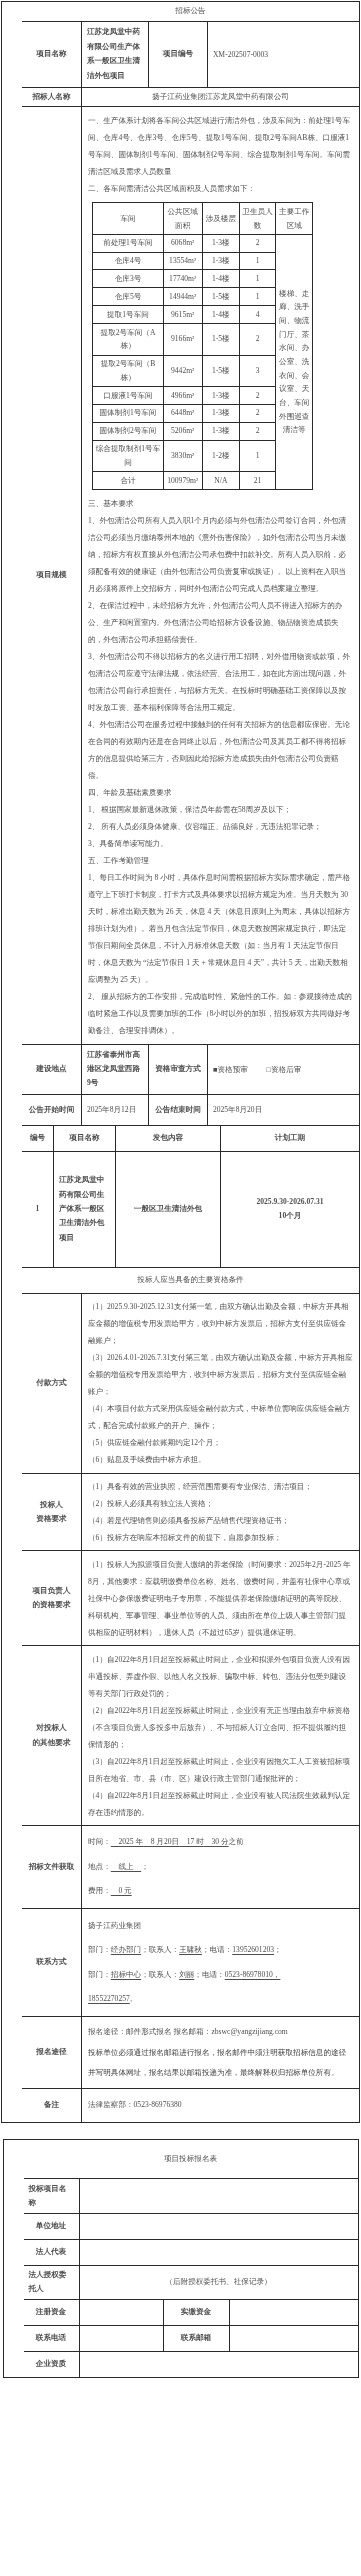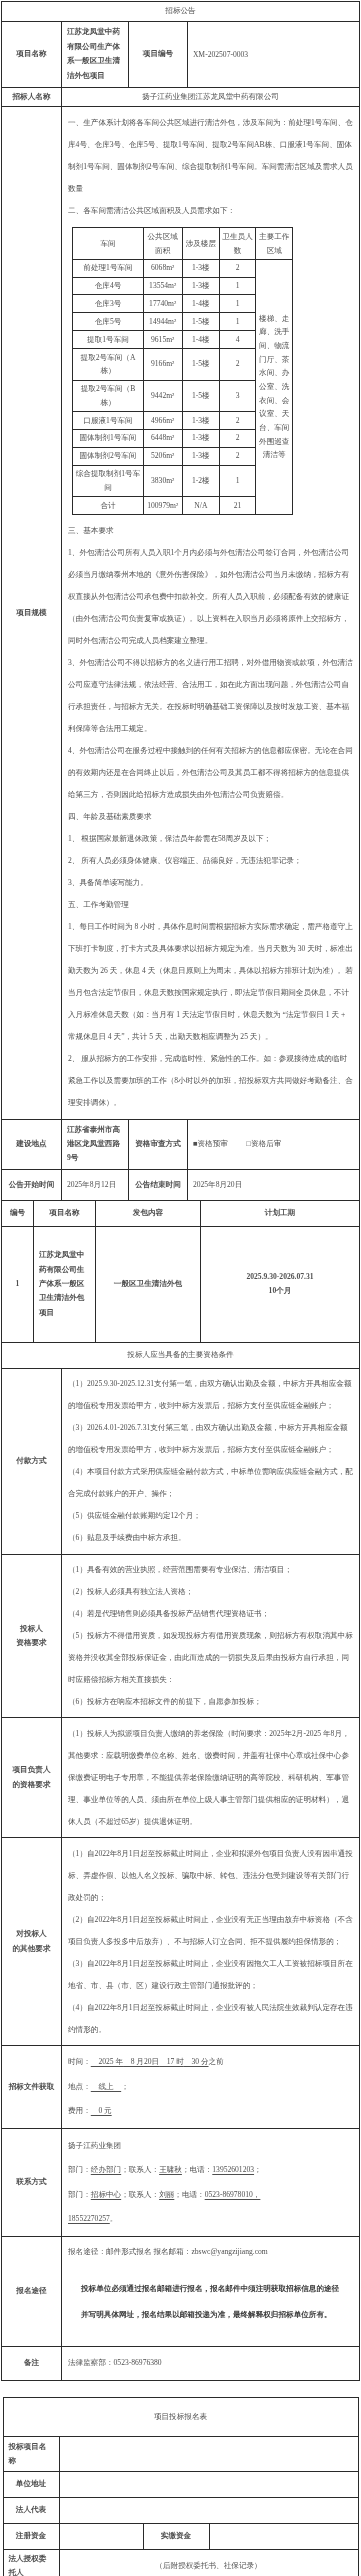--- a/index.html
+++ b/index.html
@@ -1,39 +1,39 @@
 <!DOCTYPE html>
 <html style="font-size:8.7px"><head>
 <meta charset="utf-8">
 <style>
   html,body { margin:0; padding:0; background:#ffffff; }
   body { width:361px; font-family:"Liberation Serif","DejaVu Serif",serif; color:#4f4f4f; }
   .page { width:361px; padding-top:1.1px; box-sizing:border-box; }
-  .tbl { width:359px; margin:0 auto; border:1.1px solid #2a2a2a; box-sizing:border-box; background:#fff; }
+  .tbl { width:359px; margin:0 auto; border:1.1px solid #2a2a2a; box-sizing:border-box; background:#fff;padding-left:20px; }
   .tbl2 { width:356px; margin:16.4px auto 0; }
   .row { display:flex; align-items:stretch; border-top:0.5px solid #2a2a2a; }
   .row:first-child { border-top:none; }
   .cell { border-left:0.5px solid #2a2a2a; box-sizing:border-box; padding:2.2px 4.9px; font-size:7.6px;
           display:flex; flex-direction:column; justify-content:center; min-width:0; }
   .cell:first-child { border-left:none; }
   .lab { align-items:center; text-align:left; line-height:1.9;font-weight:bold; }
   .ctr { align-items:center; text-align:center; }
   .full { flex:1; }
   
   .c1{width:59px;flex:none} .c2{width:67px;flex:none} .c3{width:59px;flex:none} .c4{flex:1}
   
   .d1{width:31px;flex:none} .d2{width:62px;flex:none} .d3{width:105px;flex:none} .d4{flex:1}
   
   .f1{width:55px;flex:none} .f2{width:84px;flex:none} .f3{width:66px;flex:none} .f4{flex:1}
   .h34{min-height:18.5px} .h46{min-height:25px} .h55{min-height:30px} .h70{min-height:38px}
   .h90{min-height:49px} .h120{min-height:65px} .h210{min-height:115px}
-  .para { margin:0; line-height:22px; text-align:left; }
+  .para { margin:0; line-height:17px; text-align:left; }
   .sp .para { line-height:24.5px; }
   .scale-body { padding:4.4px 6px; }
-  .bold-para { font-weight:bold; color:#3c3c3c; line-height:26px; margin:13px; }
+  .bold-para { font-weight:normal; color:#3c3c3c; line-height:20px; margin:0; }
   .u { text-decoration:underline; text-underline-offset:1.6px; }
   .gap { display:inline-block; width:18.5px; }
   
   table.ws { border-collapse:collapse; margin:5.5px 0 5.5px 4.4px; width:209px; table-layout:fixed; }
   table.ws td, table.ws th { border:0.5px solid #2a2a2a; font-weight:normal; font-size:7.6px;
         text-align:center; vertical-align:middle; padding:1.6px 1.1px; line-height:1.8; word-break:break-all; }
   .ws .wcol1{width:67px} .ws .wcol2{width:36px} .ws .wcol3{width:34px} .ws .wcol4{width:33px} .ws .wcol5{width:34px}
   .workarea { line-height:2.3; }
 </style>
 </head>
@@ -145,20 +145,21 @@
             <td>合计</td>
             <td>100979m²</td>
             <td>N/A</td>
             <td>21</td>
           </tr>
         </tbody>
           </table>
 
         <p class="para">三、基本要求</p>
         <p class="para">1、外包清洁公司所有人员入职1个月内必须与外包清洁公司签订合同，外包清洁公司必须当月缴纳泰州本地的《意外伤害保险》，如外包清洁公司当月未缴纳，招标方有权直接从外包清洁公司承包费中扣款补交。所有人员入职前，必须配备有效的健康证（由外包清洁公司负责复审或换证）。以上资料在入职当月必须将原件上交招标方，同时外包清洁公司完成人员档案建立整理。</p>
+        <p class="para">2、在保洁过程中，未经招标方允许，外包清洁公司人员不得进入招标方的办公、生产和闲置室内。外包清洁公司给招标方设备设施、物品物资造成损失的，外包清洁公司承担赔偿责任。</p>
         <p class="para">3、外包清洁公司不得以招标方的名义进行用工招聘，对外借用物资或款项，外包清洁公司应遵守法律法规，依法经营、合法用工，如在此方面出现问题，外包清洁公司自行承担责任，与招标方无关。在投标时明确基础工资保障以及按时发放工资、基本福利保障等合法用工规定。</p>
         <p class="para">4、外包清洁公司在服务过程中接触到的任何有关招标方的信息都应保密。无论在合同的有效期内还是在合同终止以后，外包清洁公司及其员工都不得将招标方的信息提供给第三方，否则因此给招标方造成损失由外包清洁公司负责赔偿。</p>
         <p class="para">四、年龄及基础素质要求</p>
         <p class="para">1、 根据国家最新退休政策，保洁员年龄需在58周岁及以下；</p>
         <p class="para">2、 所有人员必须身体健康、仪容端正、品德良好，无违法犯罪记录；</p>
         <p class="para">3、具备简单读写能力。</p>
         <p class="para">五、工作考勤管理</p>
         <p class="para">1、每日工作时间为 8 小时，具体作息时间需根据招标方实际需求确定，需严格遵守上下班打卡制度，打卡方式及具体要求以招标方规定为准。当月天数为 30 天时，标准出勤天数为 26 天，休息 4 天（休息日原则上为周末，具体以招标方排班计划为准）。若当月包含法定节假日，休息天数按国家规定执行，即法定节假日期间全员休息，不计入月标准休息天数（如：当月有 1 天法定节假日时，休息天数为 “法定节假日 1 天 + 常规休息日 4 天”，共计 5 天，出勤天数相应调整为 25 天）。</p>
         <p class="para">2、 服从招标方的工作安排，完成临时性、紧急性的工作。如：参观接待造成的临时紧急工作以及需要加班的工作（8小时以外的加班，招投标双方共同做好考勤备注、合理安排调休）。</p>
       </div>
@@ -217,21 +218,20 @@
 
     <div class="row">
       <div class="cell c1 lab">
         <div>投标人</div>
         <div>资格要求</div>
       </div>
       <div class="cell c4 scale-body">
         <p class="para">（1）具备有效的营业执照，经营范围需要有专业保洁、清洁项目；</p>
         <p class="para">（2）投标人必须具有独立法人资格；</p>
         <p class="para">（4）若是代理销售则必须具备投标产品销售代理资格证书；</p>
-        <p class="para">（5）投标方不得借用资质，如发现投标方有借用资质现象，则招标方有权取消其中标资格并没收其全部投标保证金，由此而造成的一切损失及后果由投标方自行承担，同时应赔偿招标方相关直接损失：</p>
         <p class="para">（6）投标方在响应本招标文件的前提下，自愿参加投标；</p>
       </div>
     </div>
 
     <div class="row">
       <div class="cell c1 lab">
         <div>项目负责人</div>
         <div>的资格要求</div>
       </div>
       <div class="cell c4 scale-body">
@@ -304,32 +304,32 @@
       <div class="cell f1 lab h46">单位地址</div>
       <div class="cell f4"></div>
     </div>
 
     <div class="row">
       <div class="cell f1 lab h46">法人代表</div>
       <div class="cell f4"></div>
     </div>
 
     <div class="row">
+      <div class="cell f1 lab h46">法人授权委托人</div>
+      <div class="cell f4 ctr">（后附授权委托书、社保记录）</div>
+    </div>
+
+    <div class="row">
       <div class="cell f1 lab h46">注册资金</div>
       <div class="cell f2"></div>
       <div class="cell f3 lab">实缴资金</div>
       <div class="cell f4"></div>
     </div>
 
     <div class="row">
-      <div class="cell f1 lab h46">法人授权委托人</div>
-      <div class="cell f4 ctr">（后附授权委托书、社保记录）</div>
-    </div>
-
-    <div class="row">
       <div class="cell f1 lab h46">联系电话</div>
       <div class="cell f2"></div>
       <div class="cell f3 lab">联系邮箱</div>
       <div class="cell f4"></div>
     </div>
 
     <div class="row">
       <div class="cell f1 lab h46">企业资质</div>
       <div class="cell f4"></div>
     </div>

